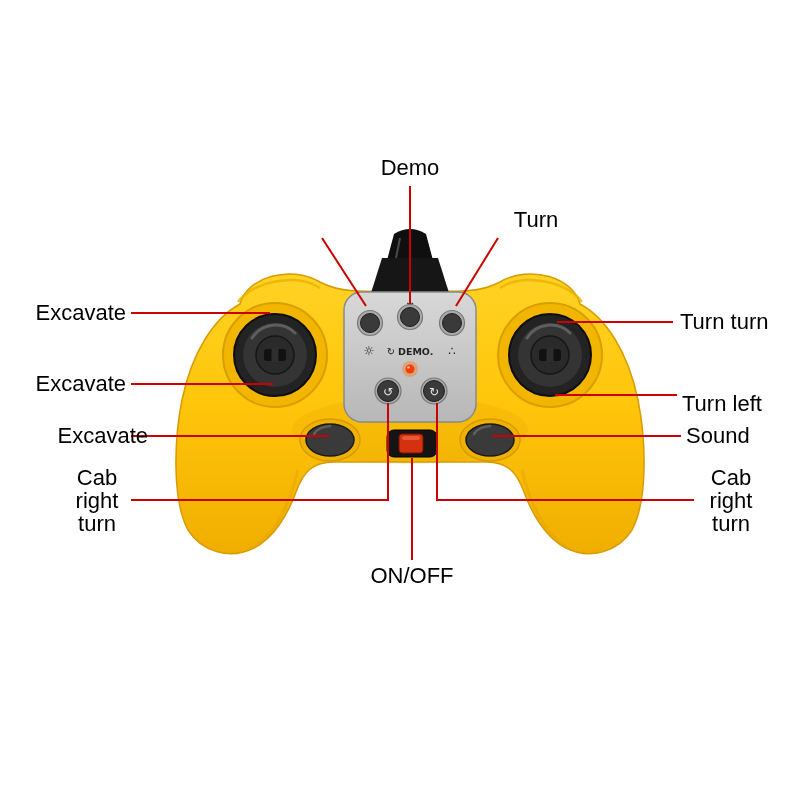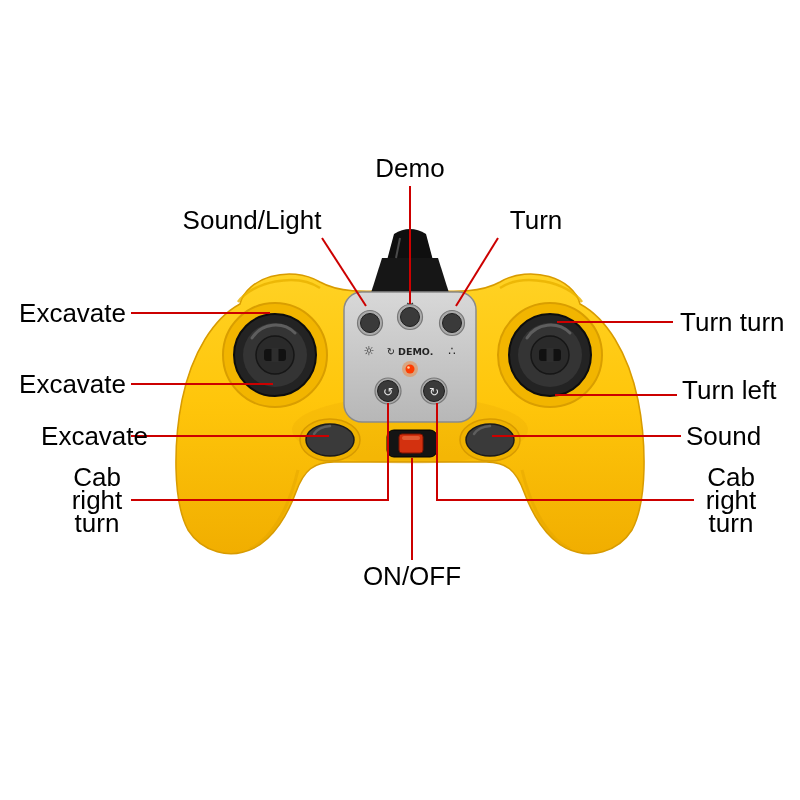--- a/index.html
+++ b/index.html
@@ -1,21 +1,21 @@
 <!DOCTYPE html>
 <html><head>
 <meta charset="utf-8">
 <style>
   html,body{margin:0;padding:0;background:#fff;}
   body{width:800px;height:800px;overflow:hidden;font-family:"Liberation Sans",sans-serif;}
   .stage{position:relative;width:800px;height:800px;background:#ffffff;}
   .stage svg{position:absolute;left:0;top:0;}
   .label{
     position:absolute;
-    font-size:26px;
+    font-size:22px;
     line-height:24px;
     color:#000;
     white-space:nowrap;
   }
   .label.center{transform:translateX(-50%);}
   .label.multi{
     white-space:normal;
     width:64px;
     text-align:center;
     line-height:23px;
@@ -150,25 +150,24 @@
       <path d="M555 395 L677 395"></path>
       <path d="M131 436 L329 436"></path>
       <path d="M492 436 L681 436"></path>
       <path d="M131 500 L388 500 L388 403"></path>
       <path d="M694 500 L437 500 L437 403"></path>
       <path d="M412 458 L412 560"></path>
     </g>
   </svg>
 
   <div class="label center" style="left:410px;top:156px">Demo</div>
-  <div class="label center" style="left:252px;top:208px">Sound/Light</div>
   <div class="label center" style="left:536px;top:208px">Turn</div>
   <div class="label" style="right:674px;top:301px">Excavate</div>
   <div class="label" style="right:674px;top:372px">Excavate</div>
   <div class="label" style="left:680px;top:310px">Turn turn</div>
-  <div class="label" style="left:682px;top:378px">Turn left</div>
+  <div class="label" style="left:682px;top:392px">Turn left</div>
   <div class="label" style="right:652px;top:424px">Excavate</div>
   <div class="label" style="left:686px;top:424px">Sound</div>
   <div class="label multi center" style="left:97px;top:466px">Cab right turn</div>
   <div class="label multi center" style="left:731px;top:466px">Cab right turn</div>
   <div class="label center" style="left:412px;top:564px">ON/OFF</div>
 
 </div>
 
 </body></html>

